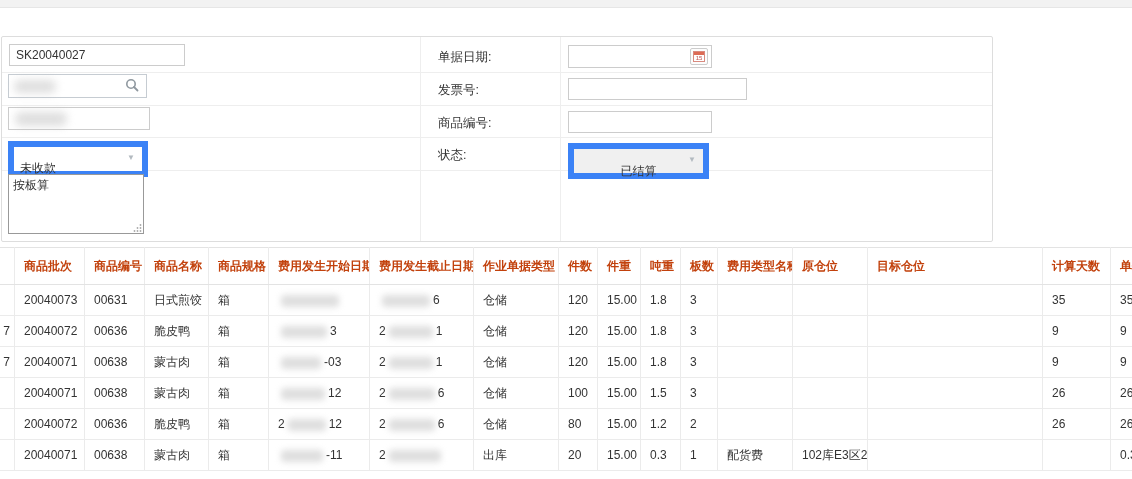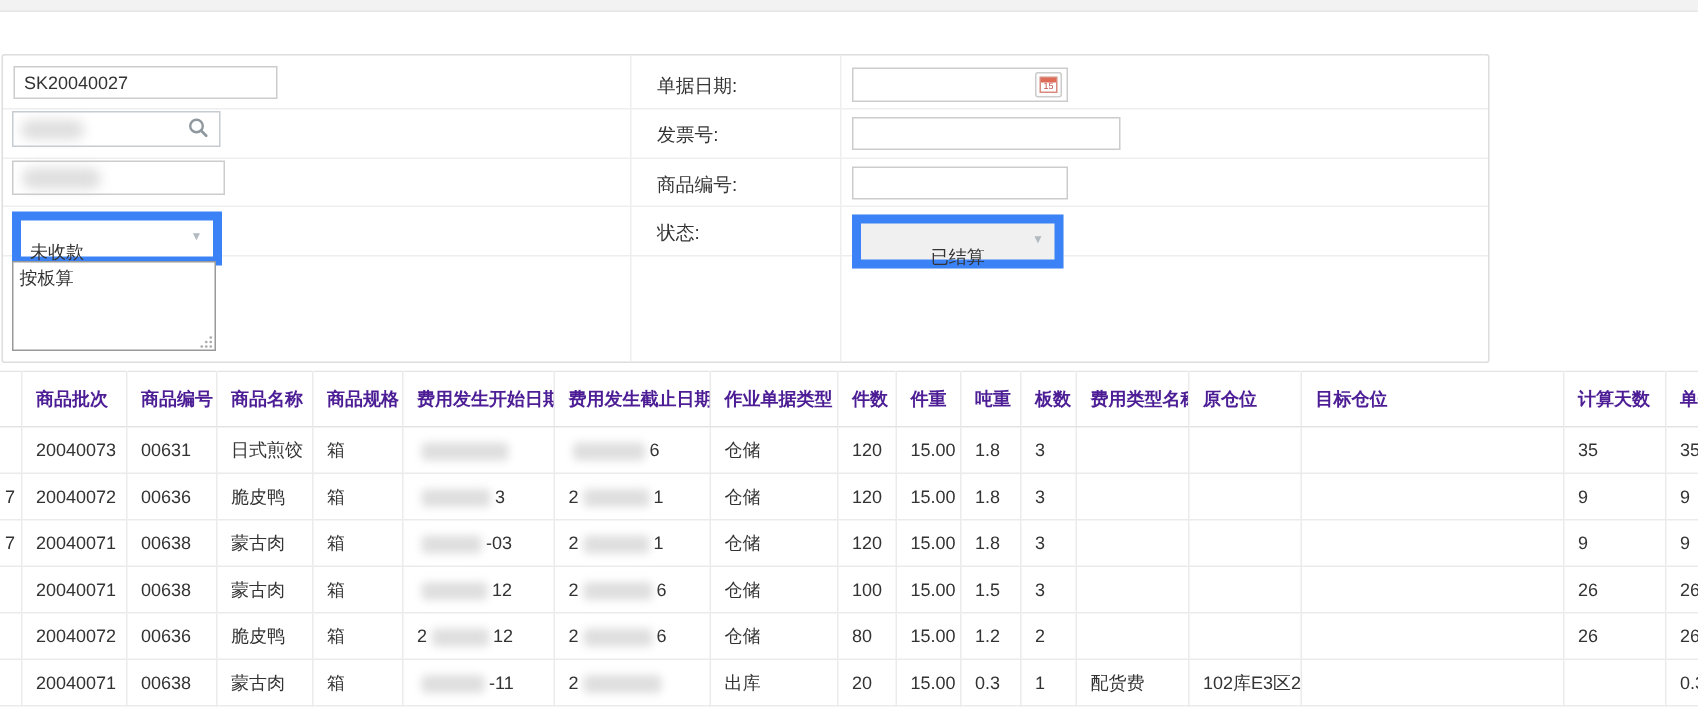--- a/index.html
+++ b/index.html
@@ -44,21 +44,21 @@
   .cal-glyph .cal-top { position:absolute; left:0; top:0; width:100%; height:3px; background:#dd6b55; }
   .cal-glyph .cal-num { position:absolute; left:0; top:3px; width:100%; text-align:center;
     font-size:6px; line-height:7px; color:#c0504d; }
 
   
   .table-wrap { left:0; top:247px; width:1132px; height:232px; overflow:hidden; }
   table.fee { border-collapse:collapse; table-layout:fixed; width:1276px; margin-left:-26px;
     border-top:1px solid #e3e3e3; }
   table.fee th, table.fee td { border:1px solid #ebebeb; border-top:none; font-size:12px;
     text-align:left; padding:0 9px; overflow:hidden; white-space:nowrap; }
-  table.fee th { height:37px; font-weight:bold; color:#4c1d95; border-bottom:1px solid #e3e3e3; background:#fff; }
+  table.fee th { height:37px; font-weight:bold; color:#c2410c; border-bottom:1px solid #e3e3e3; background:#fff; }
   table.fee td { height:31px; color:#333; background:#fff; }
   table.fee th:first-child, table.fee td:first-child { text-align:right; padding:0 4px; }
 </style>
 </head>
 <body>
 
 <div class="abs top-strip"></div>
 
 <div class="abs form-panel">
   <div class="hline" style="top:35px"></div>

